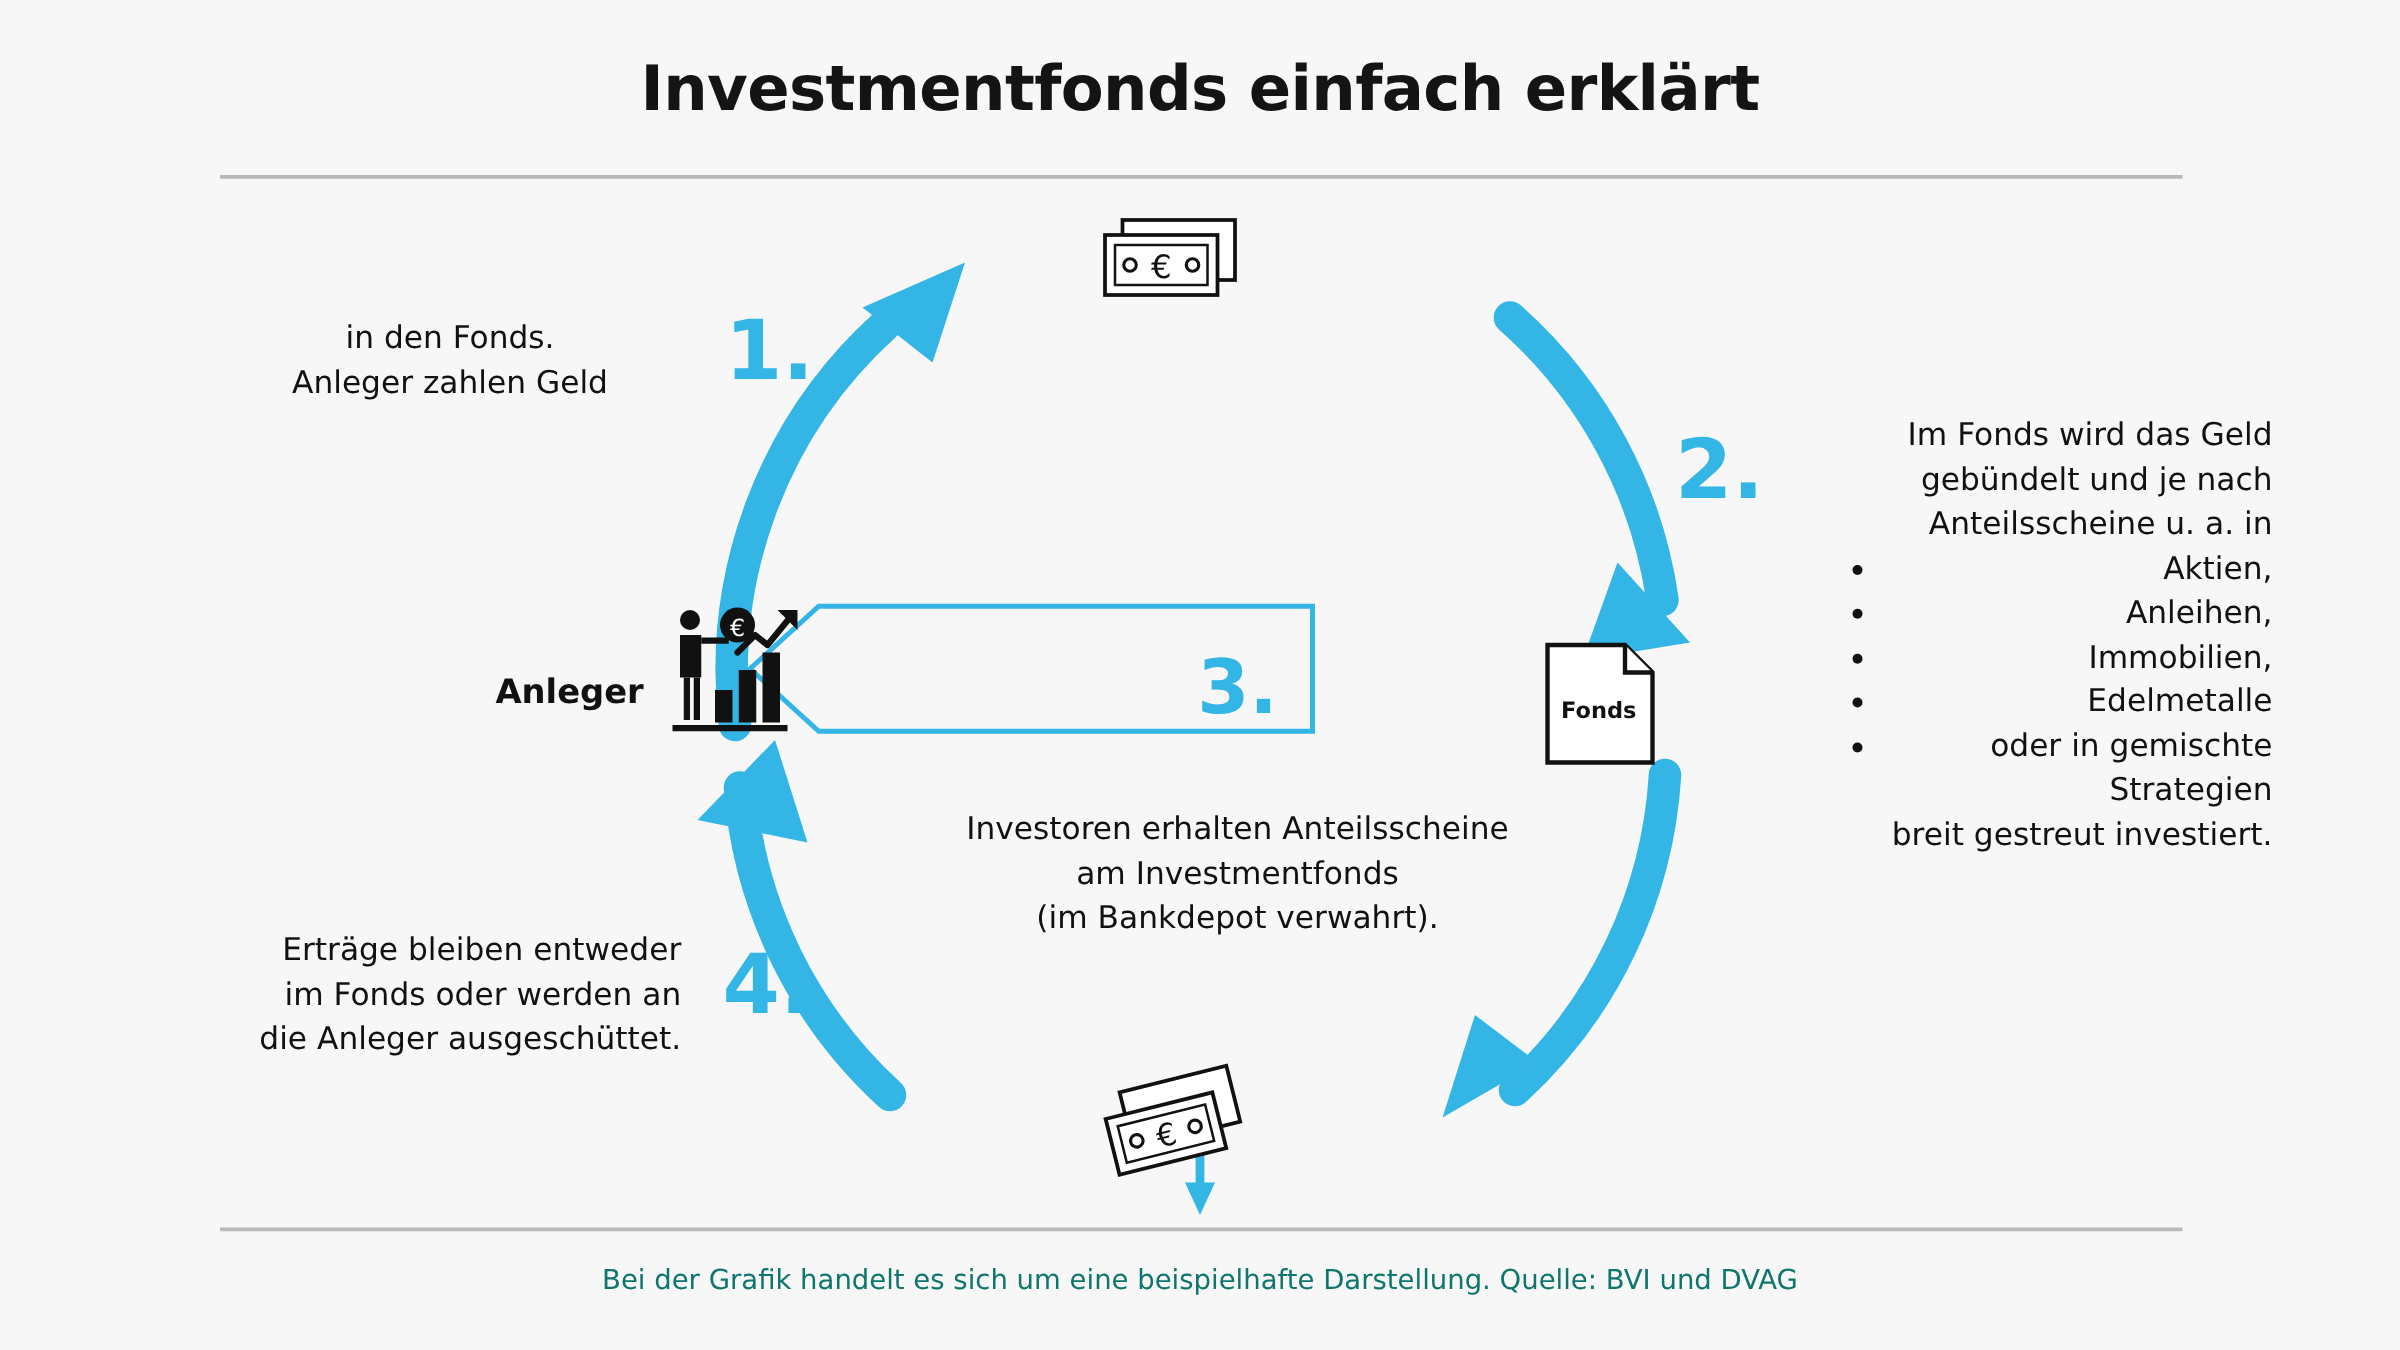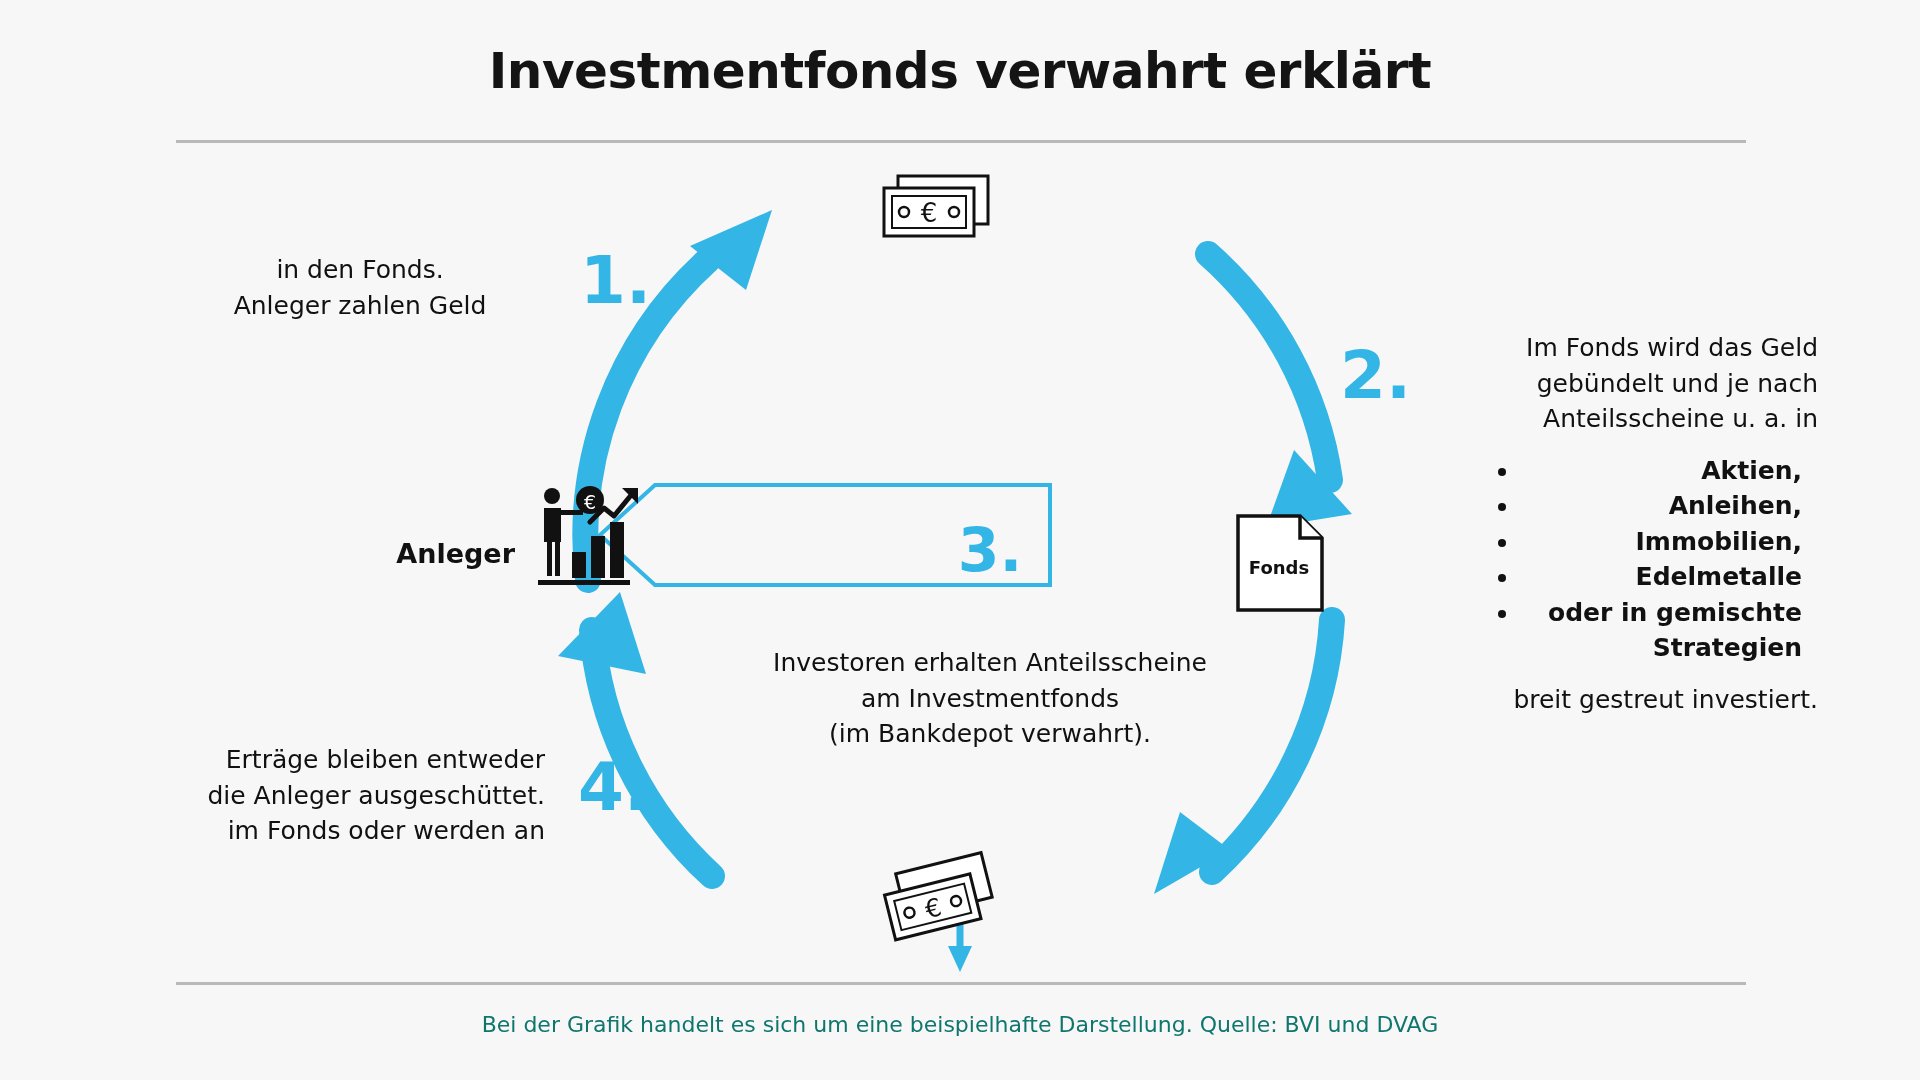--- a/index.html
+++ b/index.html
@@ -106,24 +106,23 @@
     width: 360px;
     text-align: center;
   }
   .txt-2 {
     left: 1458px;
     top: 330px;
     width: 360px;
     text-align: right;
   }
   .txt-2 ul {
-    margin: 16px;
+    margin: 0;
     padding-left: 46px;
     list-style: disc;
-    font-weight: bold;
   }
   .txt-2 li { line-height: 1.42; }
   .txt-4 {
     left: 145px;
     top: 742px;
     width: 400px;
     text-align: right;
   }
   .txt-3 {
     left: 660px;
@@ -172,21 +171,21 @@
     top: 478px;
     width: 140px;
     height: 130px;
   }
 </style>
 </head>
 <body>
 
 <div class="stage">
 
-  <div class="title">Investmentfonds verwahrt erklärt</div>
+  <div class="title">Investmentfonds einfach erklärt</div>
   <div class="rule-top"></div>
 
   <svg class="cycle-svg" viewBox="0 0 840 840">
 
     <g>
       <path d="M 48 430 A 372 372 0 0 1 168 110" fill="none" stroke="#33b5e5" stroke-width="26" stroke-linecap="round"></path>
       <polygon points="150,96 232,60 206,140" fill="#33b5e5"></polygon>
     </g>
 
     <g>
@@ -239,22 +238,22 @@
   </div>
 
   <div class="txt txt-3">
     <div>Investoren erhalten Anteilsscheine</div>
     <div>am Investmentfonds</div>
     <div>(im Bankdepot verwahrt).</div>
   </div>
 
   <div class="txt txt-4">
     <div>Erträge bleiben entweder</div>
+    <div>im Fonds oder werden an</div>
     <div>die Anleger ausgeschüttet.</div>
-    <div>im Fonds oder werden an</div>
   </div>
 
   <div class="anleger-label">Anleger</div>
 
   <svg class="icon-money-top" viewBox="0 0 120 80">
     <rect x="22" y="8" width="90" height="48" fill="#ffffff" stroke="#111111" stroke-width="3"></rect>
     <rect x="8" y="20" width="90" height="48" fill="#ffffff" stroke="#111111" stroke-width="3"></rect>
     <rect x="16" y="28" width="74" height="32" fill="none" stroke="#111111" stroke-width="2"></rect>
     <circle cx="28" cy="44" r="5" fill="none" stroke="#111111" stroke-width="2.5"></circle>
     <circle cx="78" cy="44" r="5" fill="none" stroke="#111111" stroke-width="2.5"></circle>

